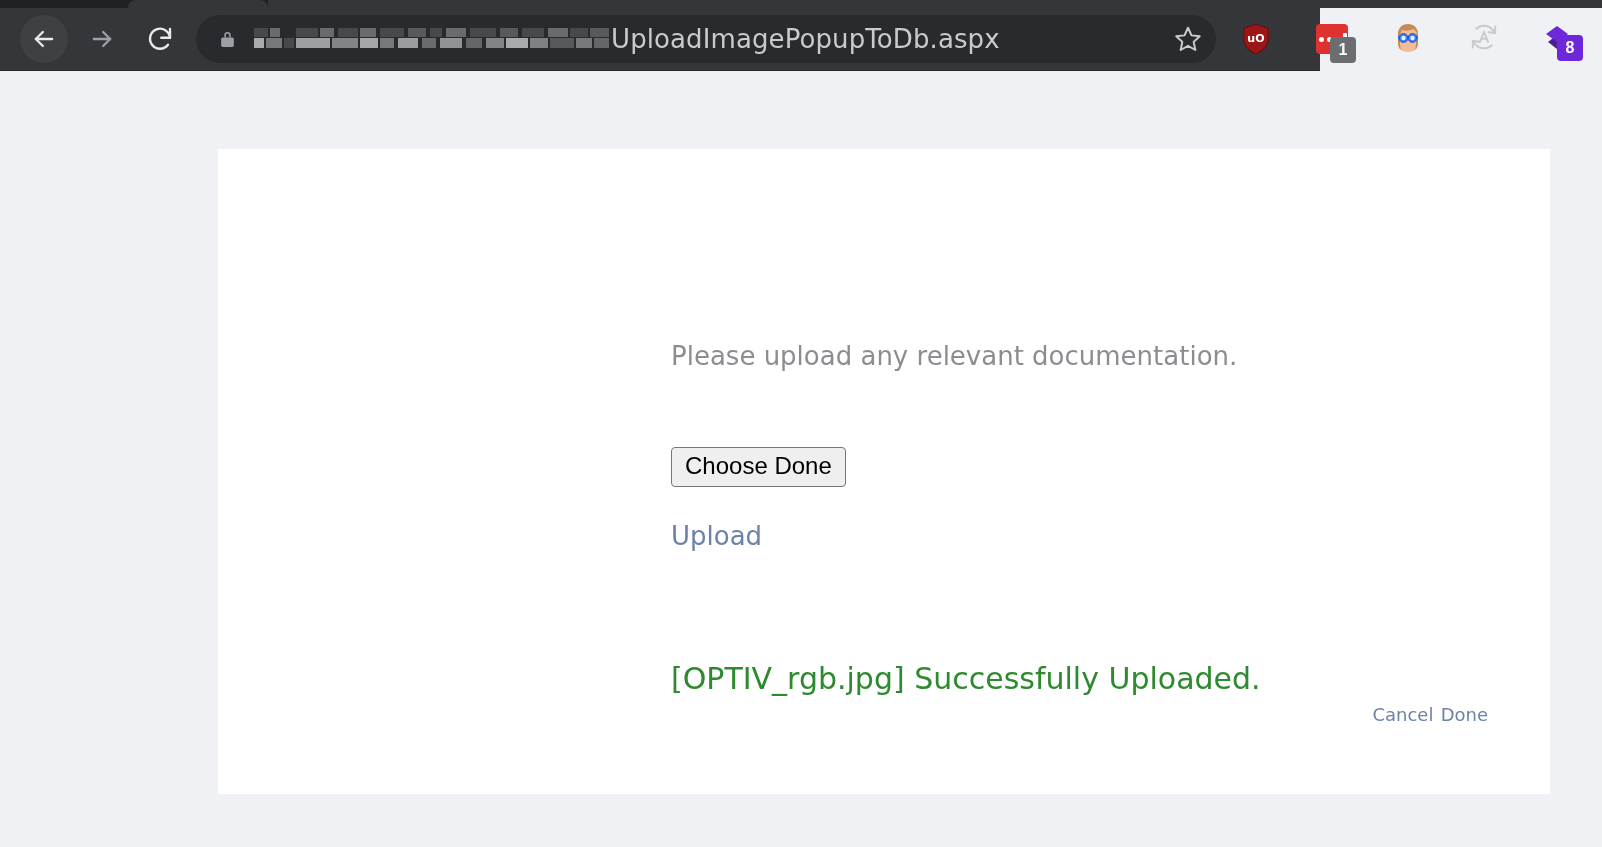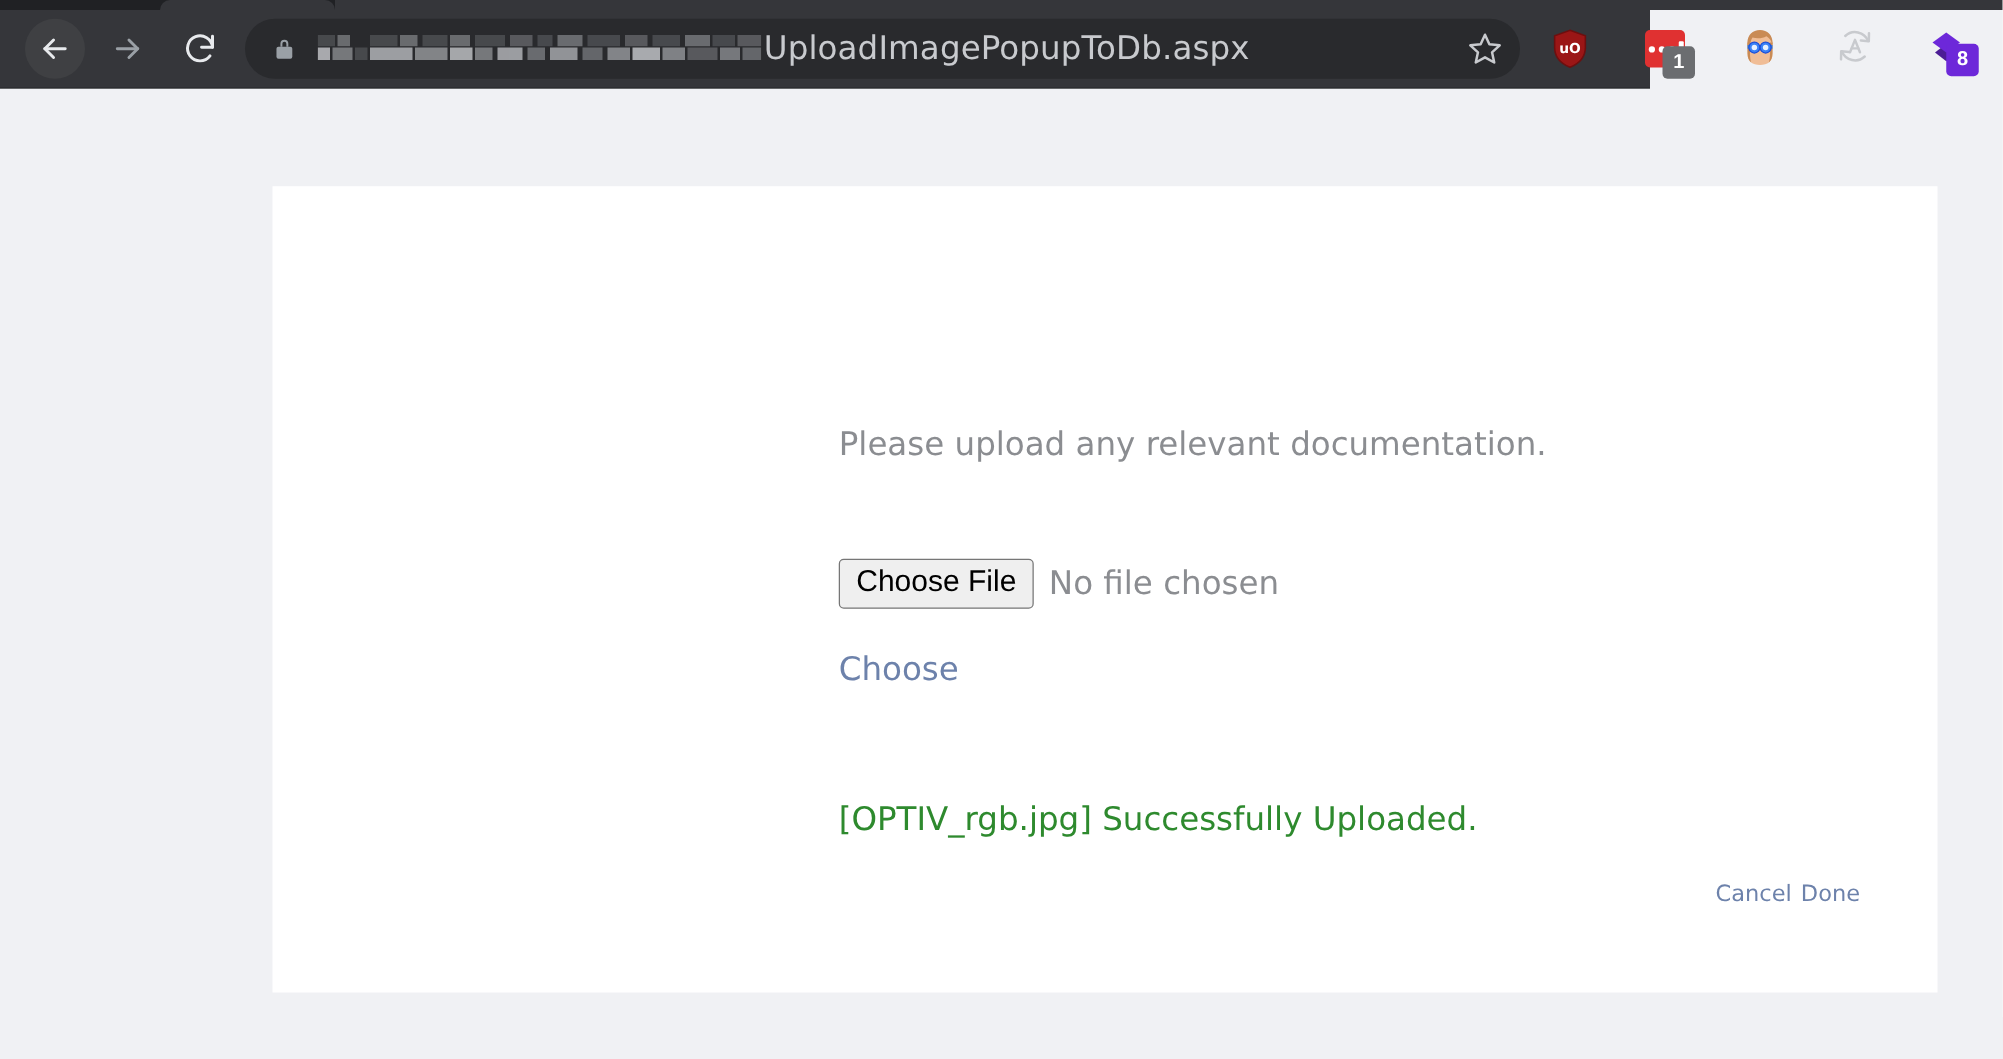--- a/index.html
+++ b/index.html
@@ -233,23 +233,23 @@
     top: 372px;
     left: 0;
     font-size: 26px;
     color: #6d82ab;
     text-decoration: none;
     font-family: "DejaVu Sans", sans-serif;
   }
 
   .status-message {
     position: absolute;
-    top: 492px;
+    top: 512px;
     left: 0;
-    font-size: 26px;
+    font-size: 30px;
     color: #2e8a2e;
     font-family: "DejaVu Sans", sans-serif;
     white-space: nowrap;
     text-align: right;
   }
 
   .actions {
     position: absolute;
     top: 548px;
     left: 0;
@@ -431,25 +431,24 @@
   </div>
 </div>
 
 <div class="viewport">
   <div class="card">
     <div class="card-inner">
 
       <div class="prompt-text">Please upload any relevant documentation.</div>
 
       <div class="file-row">
-        <span class="choose-file-btn">Choose File</span>
-        <span class="no-file-text">No file chosen</span>
-      </div>
-
-      <a class="upload-link" href="#">Choose</a>
+        <span class="choose-file-btn">Choose Done</span>
+      </div>
+
+      <a class="upload-link" href="#">Upload</a>
 
       <div class="status-message">[OPTIV_rgb.jpg] Successfully Uploaded.</div>
 
       <div class="actions">
         <a href="#">Cancel</a><span class="sep">&nbsp;</span><a href="#">Done</a>
       </div>
 
     </div>
   </div>
 </div>

